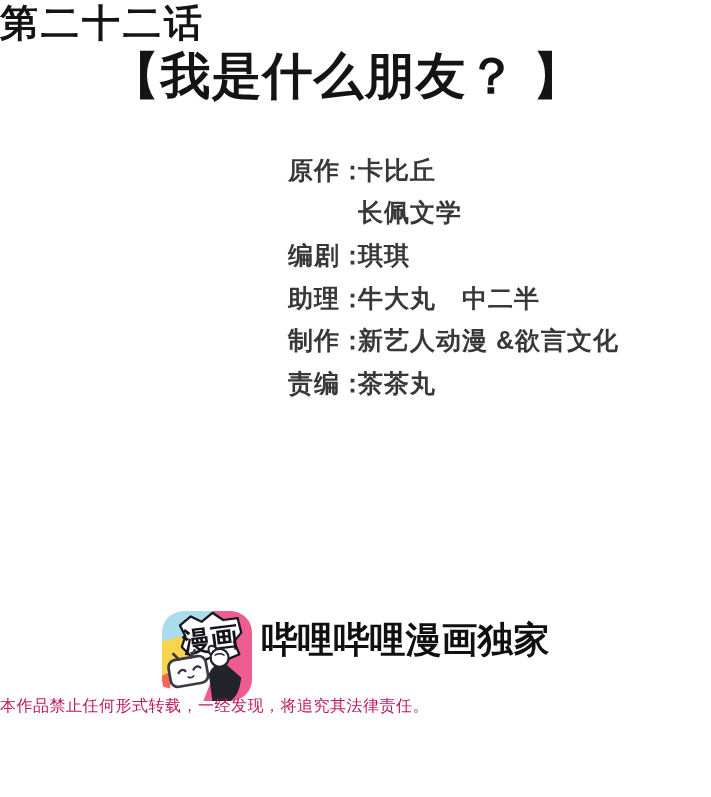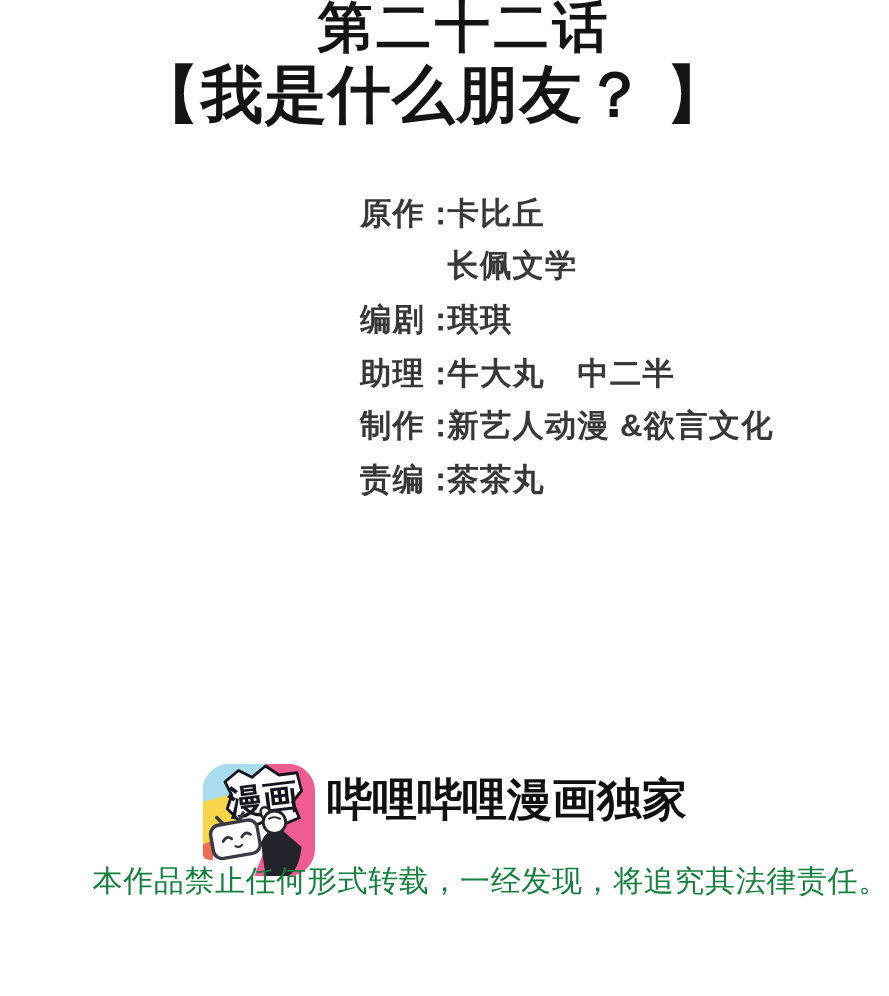--- a/index.html
+++ b/index.html
@@ -14,27 +14,25 @@
     height: 797px;
     margin: 0 auto;
     background: #ffffff;
     overflow: hidden;
   }
   .chapter {
     position: absolute;
     top: 0;
     left: 0;
     right: 0;
-    text-align: center;
-    font-size: 44px;
+    font-size: 38px;
     line-height: 46px;
     font-weight: 900;
     letter-spacing: 3px;
     color: #141414;
-    margin-left: 32px;
   }
   .title {
     position: absolute;
     top: 46px;
     left: 0;
     right: 18px;
     text-align: center;
     font-size: 50px;
     line-height: 60px;
     font-weight: 900;
@@ -86,26 +84,26 @@
     letter-spacing: 0px;
     color: #101010;
     transform: translateY(-16px);
     white-space: nowrap;
   }
   .legal {
     position: absolute;
     top: 694px;
     left: 0;
     right: 0;
-    text-align: right;
-    font-size: 24px;
+    text-align: left;
+    font-size: 16px;
     line-height: 24px;
     font-weight: 500;
     letter-spacing: 0.5px;
-    color: #15803d;
+    color: #be185d;
     white-space: pre;
   }
 </style>
 </head>
 <body>
 
 <div class="page">
 
   <div class="chapter">第二十二话</div>
 

